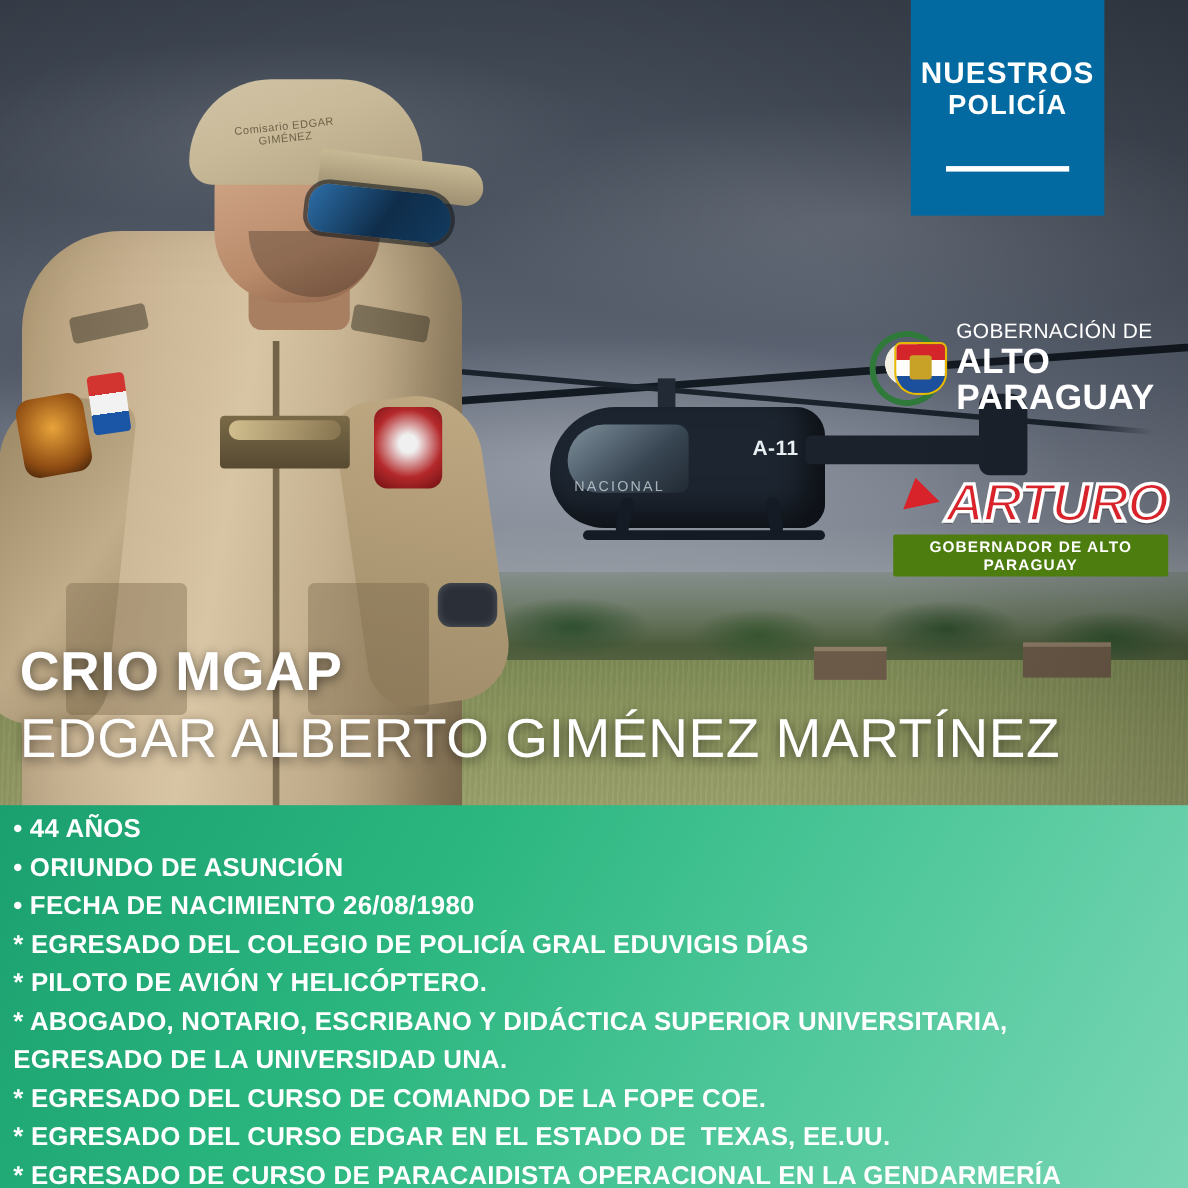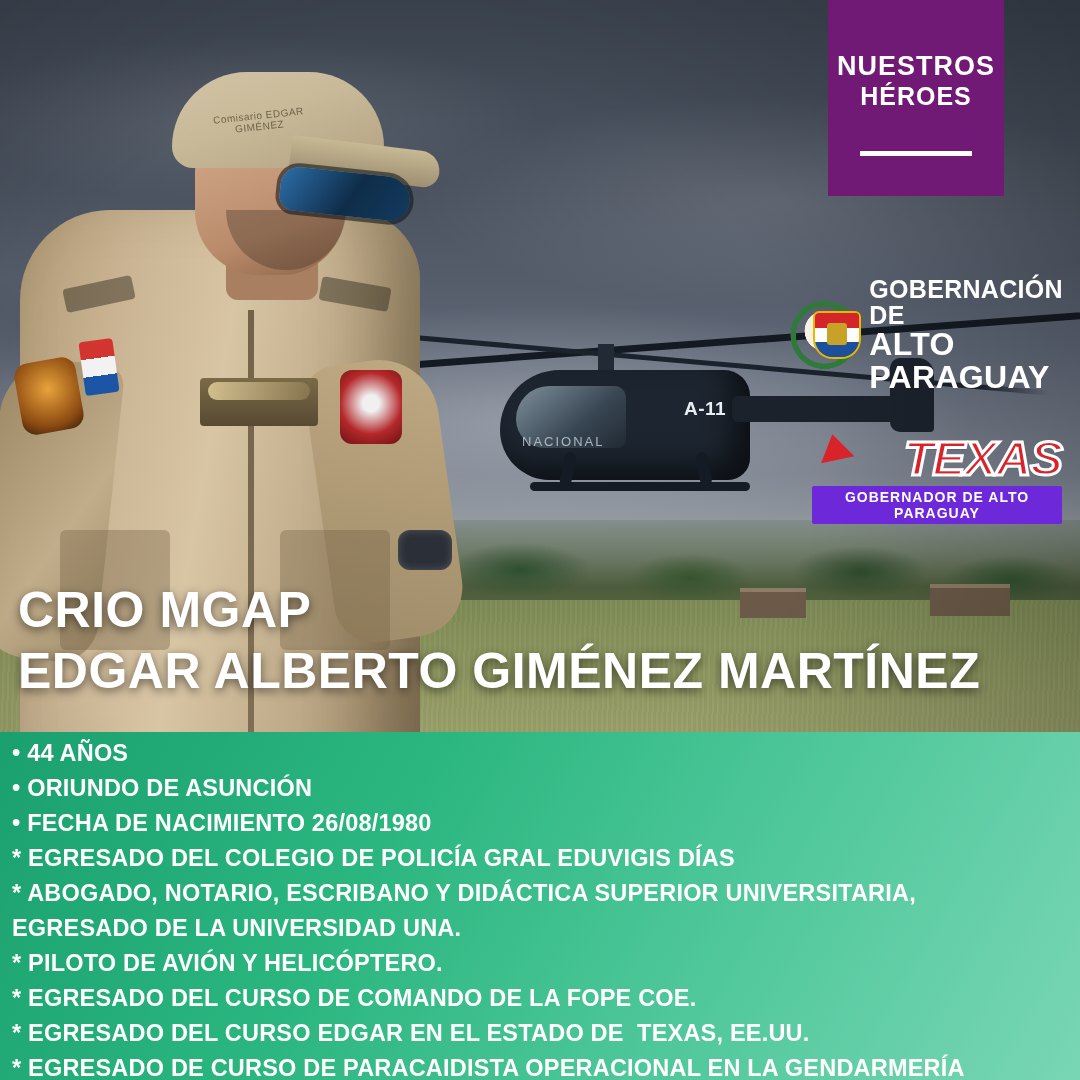--- a/index.html
+++ b/index.html
@@ -220,21 +220,21 @@
   
   .vignette {
     position: absolute; inset: 0;
     background: radial-gradient(ellipse 900px 820px at 38% 42%, rgba(0,0,0,0) 45%, rgba(0,0,0,.28) 100%);
   }
 
   
   .header-badge {
     position: absolute;
     left: 828px; top: 0; width: 176px; height: 196px;
-    background: #701a75;
+    background: #0369a1;
     display: flex; flex-direction: column; align-items: center; justify-content: center;
     padding-top: 10px;
     box-sizing: border-box;
   }
   .header-badge .l1, .header-badge .l2 {
     color: #ffffff; font-weight: bold; letter-spacing: 1px; text-align: center;
   }
   .header-badge .l1 { font-size: 27px; }
   .header-badge .l2 { font-size: 25px; }
   .header-badge .rule {
@@ -255,60 +255,60 @@
     position: absolute; left: 25px; top: 20px; width: 44px; height: 44px;
     background: linear-gradient(180deg, #d4262a 33%, #fdfdfd 33% 66%, #1c4f9c 66%);
     border-radius: 4px 4px 18px 18px;
     box-shadow: 0 0 0 2px #e6b800;
   }
   .gob-crest .inner {
     position: absolute; left: 37px; top: 30px; width: 20px; height: 22px;
     background: #c8a227; border-radius: 3px;
   }
   .gob-text { color: #ffffff; line-height: 1.04; }
-  .gob-text .t1 { font-size: 25px; font-weight: bold; letter-spacing: .3px; }
+  .gob-text .t1 { font-size: 19px; font-weight: normal; letter-spacing: .3px; }
   .gob-text .t2 { font-size: 32px; font-weight: bold; letter-spacing: .3px; }
 
   .arturo-logo {
     position: absolute; left: 812px; top: 432px; width: 250px; height: 76px;
   }
   .arturo-word {
     position: relative;
     font-size: 49px; font-weight: bold; font-style: italic;
     color: #d8232a;
     -webkit-text-stroke: 3px #ffffff;
     letter-spacing: -1px;
     line-height: 52px;
     text-align: right;
     text-shadow: 0 2px 0 rgba(0,0,0,.25);
   }
   .arturo-bar {
     margin-top: 2px;
-    background: #6d28d9; color: #ffffff;
+    background: #4d7c0f; color: #ffffff;
     font-size: 14px; font-weight: bold; letter-spacing: 1px;
     text-align: center; padding: 3px 6px; border-radius: 2px;
   }
   .arturo-star {
     position: absolute; left: 6px; top: 2px; width: 0; height: 0;
     border-left: 17px solid transparent; border-right: 17px solid transparent;
     border-bottom: 26px solid #d8232a;
     transform: rotate(-12deg);
   }
 
   
   .name-block {
     position: absolute; left: 18px; top: 580px; width: 980px;
     color: #ffffff;
     text-shadow: 0 3px 10px rgba(0,0,0,.55);
   }
   .name-block .rank-line {
     font-size: 50px; font-weight: bold; letter-spacing: .5px; line-height: 60px;
   }
   .name-block .full-name {
-    font-size: 50px; font-weight: bold; letter-spacing: .5px; line-height: 62px;
+    font-size: 50px; font-weight: normal; letter-spacing: .5px; line-height: 62px;
   }
 
   
   .info-panel {
     position: absolute; left: 0; top: 732px; width: 1080px; height: 348px;
     background: linear-gradient(120deg, #1aa06f 0%, #2bb67f 35%, #4ec79a 65%, #79d6b5 100%);
   }
   .info-list {
     position: absolute; left: 12px; top: 4px; width: 1010px;
     color: #ffffff;
@@ -370,54 +370,54 @@
       <div class="captext">Comisario
 EDGAR GIMÉNEZ</div>
       <div class="glasses"></div>
     </div>
 
     <div class="vignette"></div>
   </div>
 
   <div class="header-badge">
     <div class="l1">NUESTROS</div>
-    <div class="l2">HÉROES</div>
+    <div class="l2">POLICÍA</div>
     <div class="rule"></div>
   </div>
 
   <div class="gob-logo">
     <div class="gob-crest">
       <div class="shield"></div>
       <div class="inner"></div>
     </div>
     <div class="gob-text">
       <div class="t1">GOBERNACIÓN DE</div>
       <div class="t2">ALTO PARAGUAY</div>
     </div>
   </div>
 
   <div class="arturo-logo">
     <div class="arturo-star"></div>
-    <div class="arturo-word">TEXAS</div>
+    <div class="arturo-word">ARTURO</div>
     <div class="arturo-bar">GOBERNADOR DE ALTO PARAGUAY</div>
   </div>
 
   <div class="name-block">
     <div class="rank-line">CRIO MGAP</div>
     <div class="full-name">EDGAR ALBERTO GIMÉNEZ MARTÍNEZ</div>
   </div>
 
   <div class="info-panel">
     <div class="info-list" id="info-list">
         <div class="row">• 44 AÑOS</div>
         <div class="row">• ORIUNDO DE ASUNCIÓN</div>
         <div class="row">• FECHA DE NACIMIENTO 26/08/1980</div>
         <div class="row">* EGRESADO DEL COLEGIO DE POLICÍA GRAL EDUVIGIS DÍAS</div>
+        <div class="row">* PILOTO DE AVIÓN Y HELICÓPTERO.</div>
         <div class="row">* ABOGADO, NOTARIO, ESCRIBANO Y DIDÁCTICA SUPERIOR UNIVERSITARIA, EGRESADO DE LA UNIVERSIDAD UNA.</div>
-        <div class="row">* PILOTO DE AVIÓN Y HELICÓPTERO.</div>
         <div class="row">* EGRESADO DEL CURSO DE COMANDO DE LA FOPE COE.</div>
         <div class="row">* EGRESADO DEL CURSO EDGAR EN EL ESTADO DE  TEXAS, EE.UU.</div>
         <div class="row">* EGRESADO DE CURSO DE PARACAIDISTA OPERACIONAL EN LA GENDARMERÍA NACIONAL ARGENTINA.</div>
       </div>
 
   </div>
 
 </div>
 
 </body></html>

